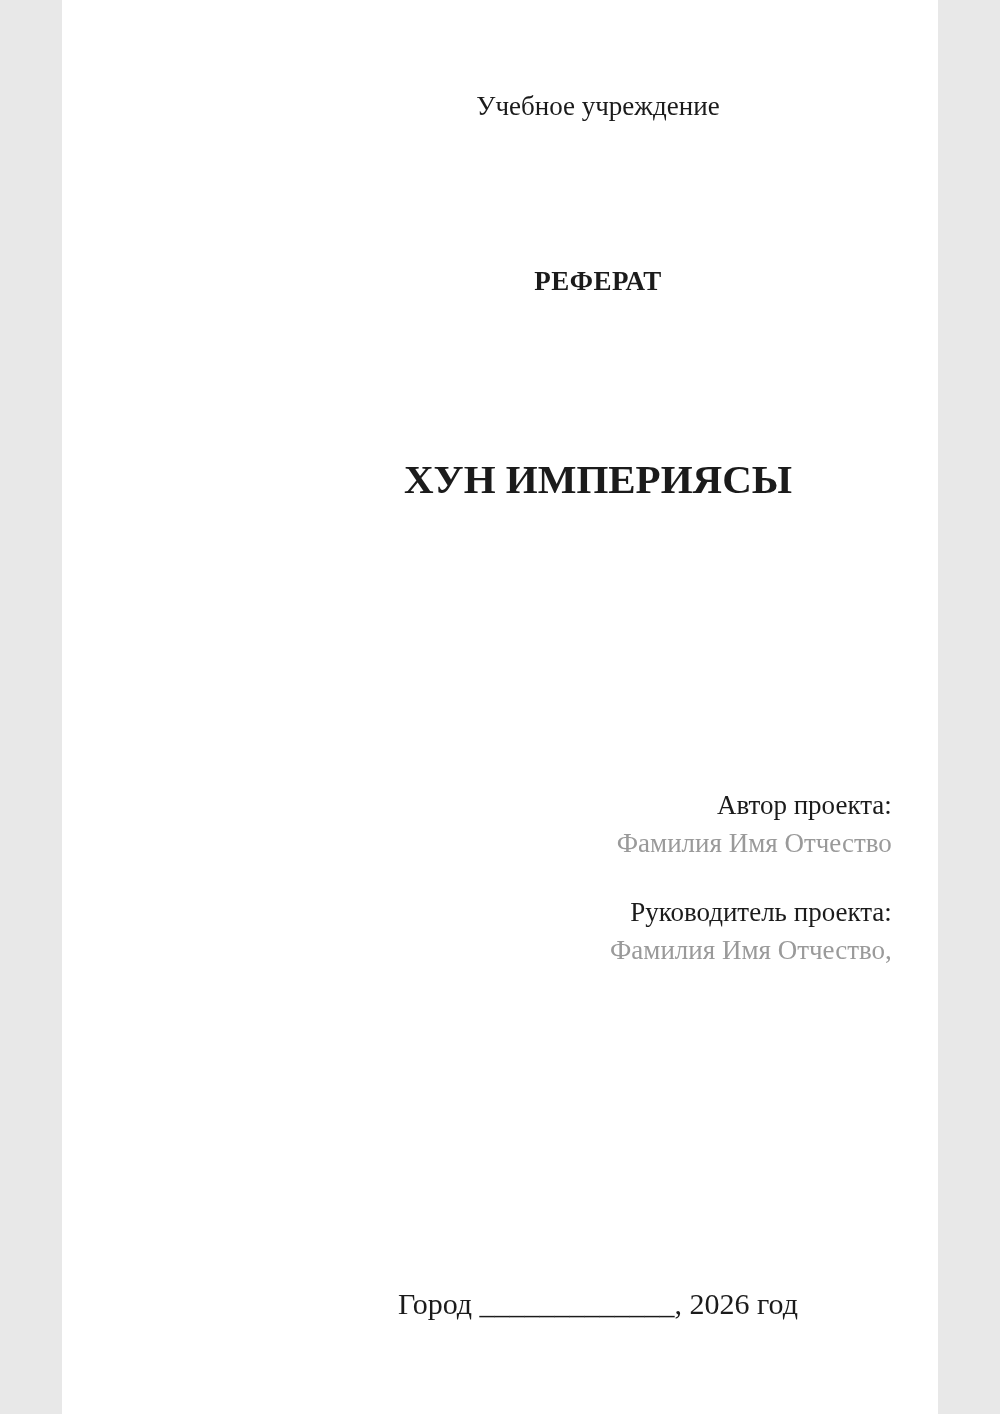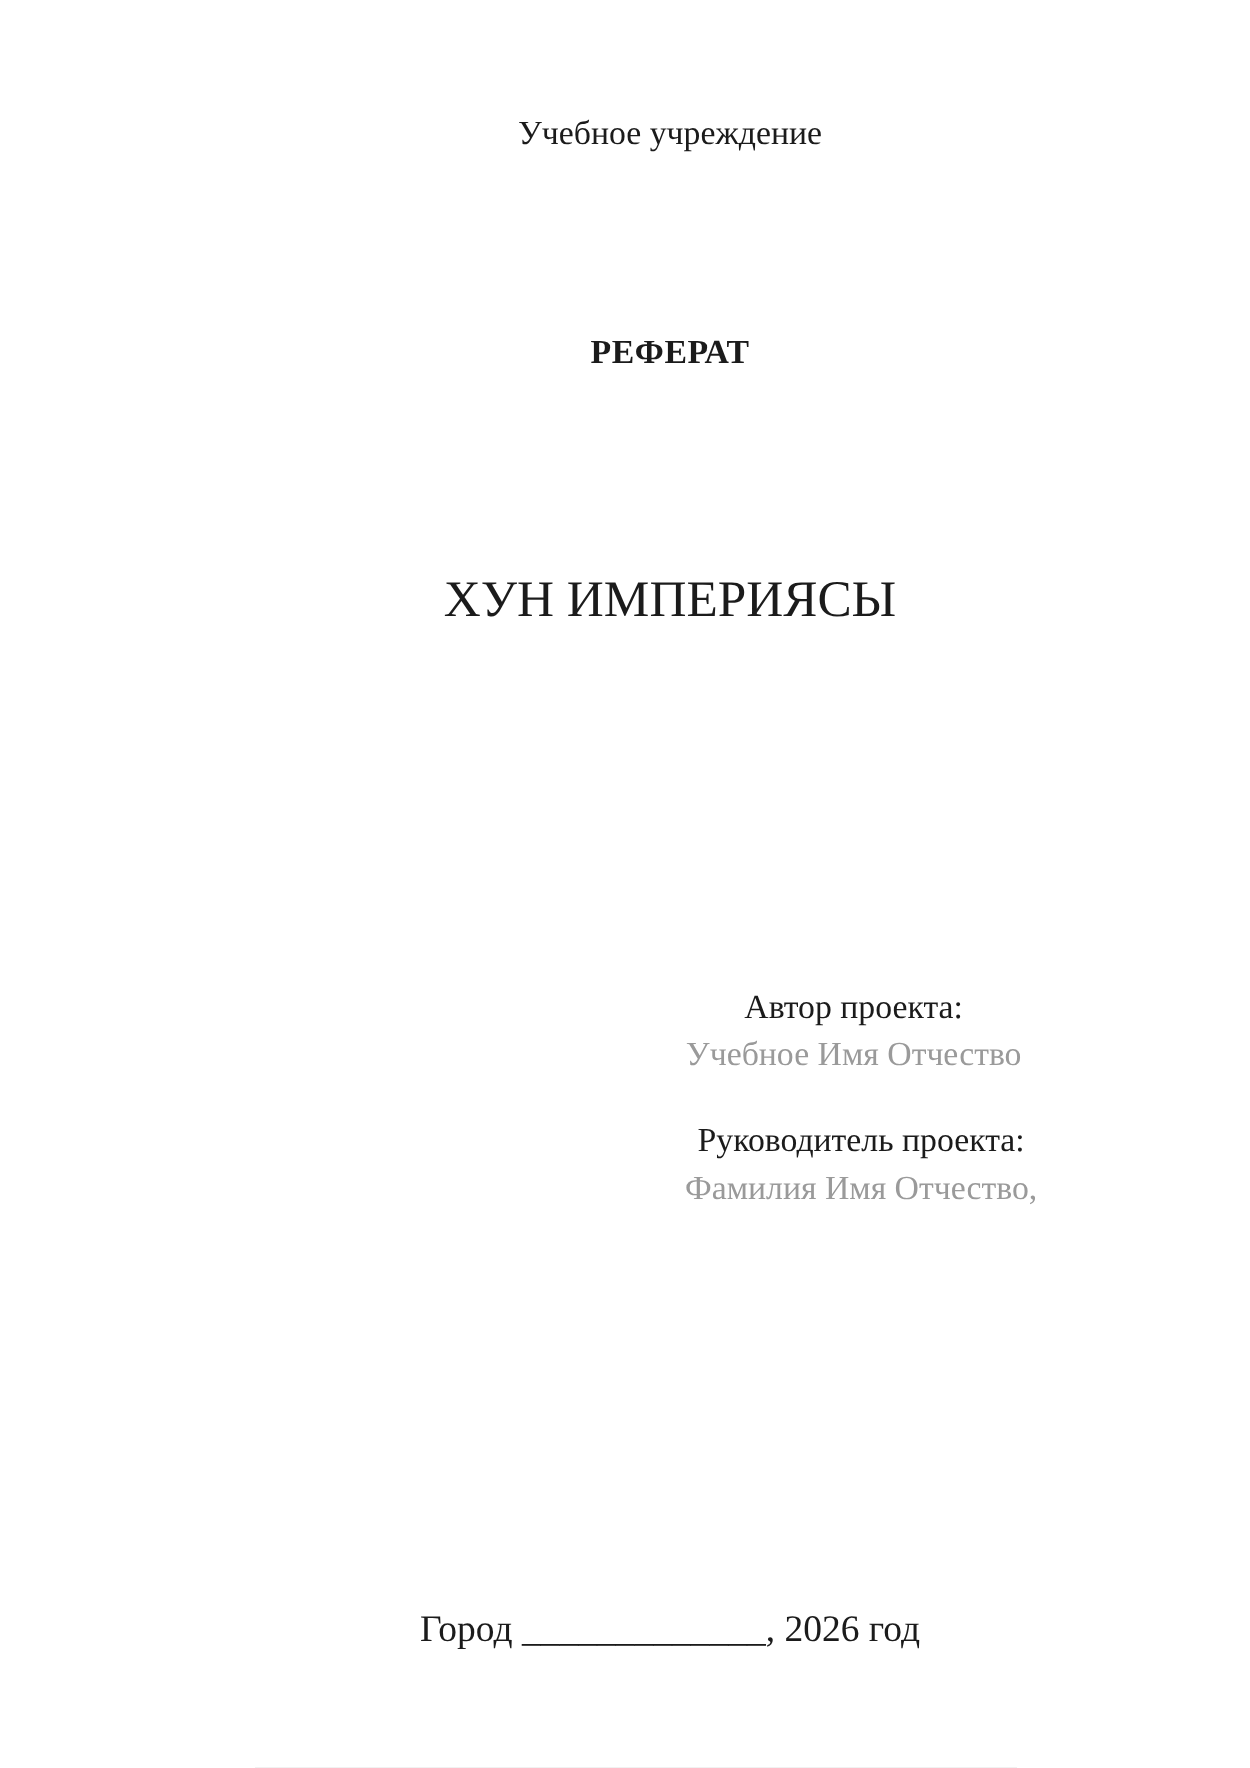--- a/index.html
+++ b/index.html
@@ -1,19 +1,19 @@
 <!DOCTYPE html>
 <html><head>
 <meta charset="utf-8">
 <style>
   * { margin: 0; padding: 0; box-sizing: border-box; }
   html, body { background: #e8e8e8; }
   .page {
     position: relative;
-    width: 1000px;
+    width: 876px;
     height: 1414px;
     margin: 0 auto;
     background: #ffffff;
     font-family: "Liberation Serif", "DejaVu Serif", serif;
     color: #1b1b1b;
     overflow: hidden;
   }
   
   .centered-line {
     position: absolute;
@@ -32,29 +32,29 @@
     font-size: 27px;
     line-height: 31px;
     font-weight: bold;
     letter-spacing: 0.5px;
     text-align: center;
   }
   .doc-title {
     top: 456px;
     font-size: 41px;
     line-height: 46px;
-    font-weight: normal;
+    font-weight: bold;
   }
   .credits {
     position: absolute;
     left: 536px;
     top: 786px;
     font-size: 27px;
     line-height: 38px;
-    text-align: center;
+    text-align: right;
     white-space: nowrap;
   }
   .credits .muted { color: #9a9a9a; }
   .credits .group-supervisor { margin-top: 31px; margin-left: 12px; }
   .footer-line {
     top: 1288px;
     font-size: 30px;
     line-height: 31px;
   }
 </style>
@@ -65,21 +65,21 @@
 
   <div class="centered-line institution">Учебное учреждение</div>
 
   <div class="centered-line doc-type">РЕФЕРАТ</div>
 
   <div class="centered-line doc-title">ХУН ИМПЕРИЯСЫ</div>
 
   <div class="credits">
     <div class="group-author">
       <div>Автор проекта:</div>
-      <div class="muted">Учебное Имя Отчество</div>
+      <div class="muted">Фамилия Имя Отчество</div>
     </div>
     <div class="group-supervisor">
       <div>Руководитель проекта:</div>
       <div class="muted">Фамилия Имя Отчество,</div>
     </div>
   </div>
 
   <div class="centered-line footer-line">Город _____________, 2026 год</div>
 
 </div>

